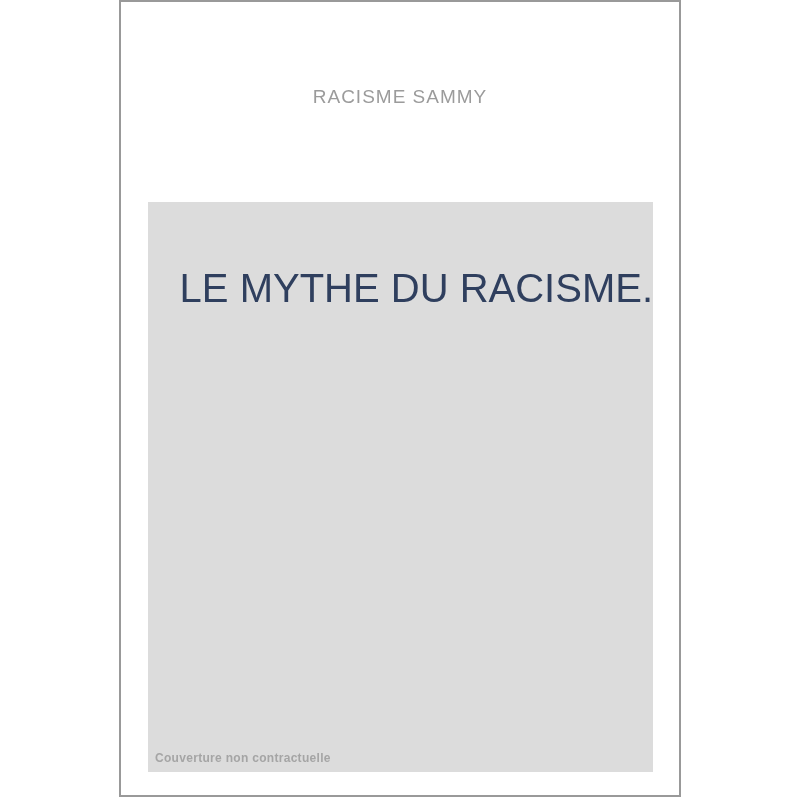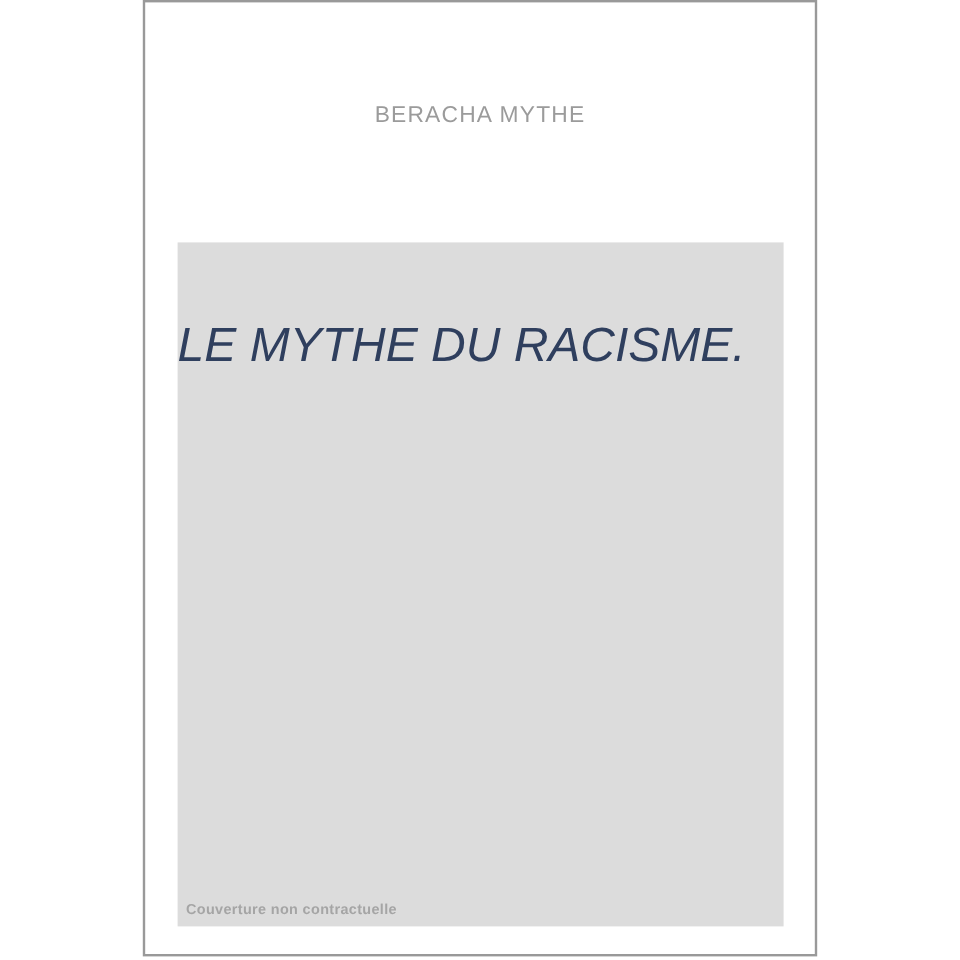--- a/index.html
+++ b/index.html
@@ -50,48 +50,47 @@
     width: 505px;
     height: 570px;
     background: var(--cover-background, #dcdcdc);
   }
 
   .title {
     position: absolute;
     left: 0;
     top: 62px;
     width: 100%;
-    text-align: left;
+    text-align: right;
     font-size: 40px;
     font-weight: 400;
     letter-spacing: 0px;
     line-height: 48px;
     color: var(--title-text, #2f3f5e);
     white-space: nowrap;
-    font-style: italic;
   }
 
   .disclaimer {
     position: absolute;
     left: 7px;
     bottom: 7px;
     font-size: 12px;
     font-weight: 700;
     letter-spacing: 0.3px;
     color: var(--disclaimer-text, #a5a5a5);
     white-space: nowrap;
   }
 </style>
 </head>
 <body>
 
 <div class="canvas">
   <div class="page">
 
-    <div class="author">BERACHA MYTHE</div>
+    <div class="author">RACISME SAMMY</div>
 
     <div class="cover-area">
 
       <div class="title">LE MYTHE DU RACISME.</div>
 
       <div class="disclaimer">Couverture non contractuelle</div>
 
     </div>
 
   </div>

